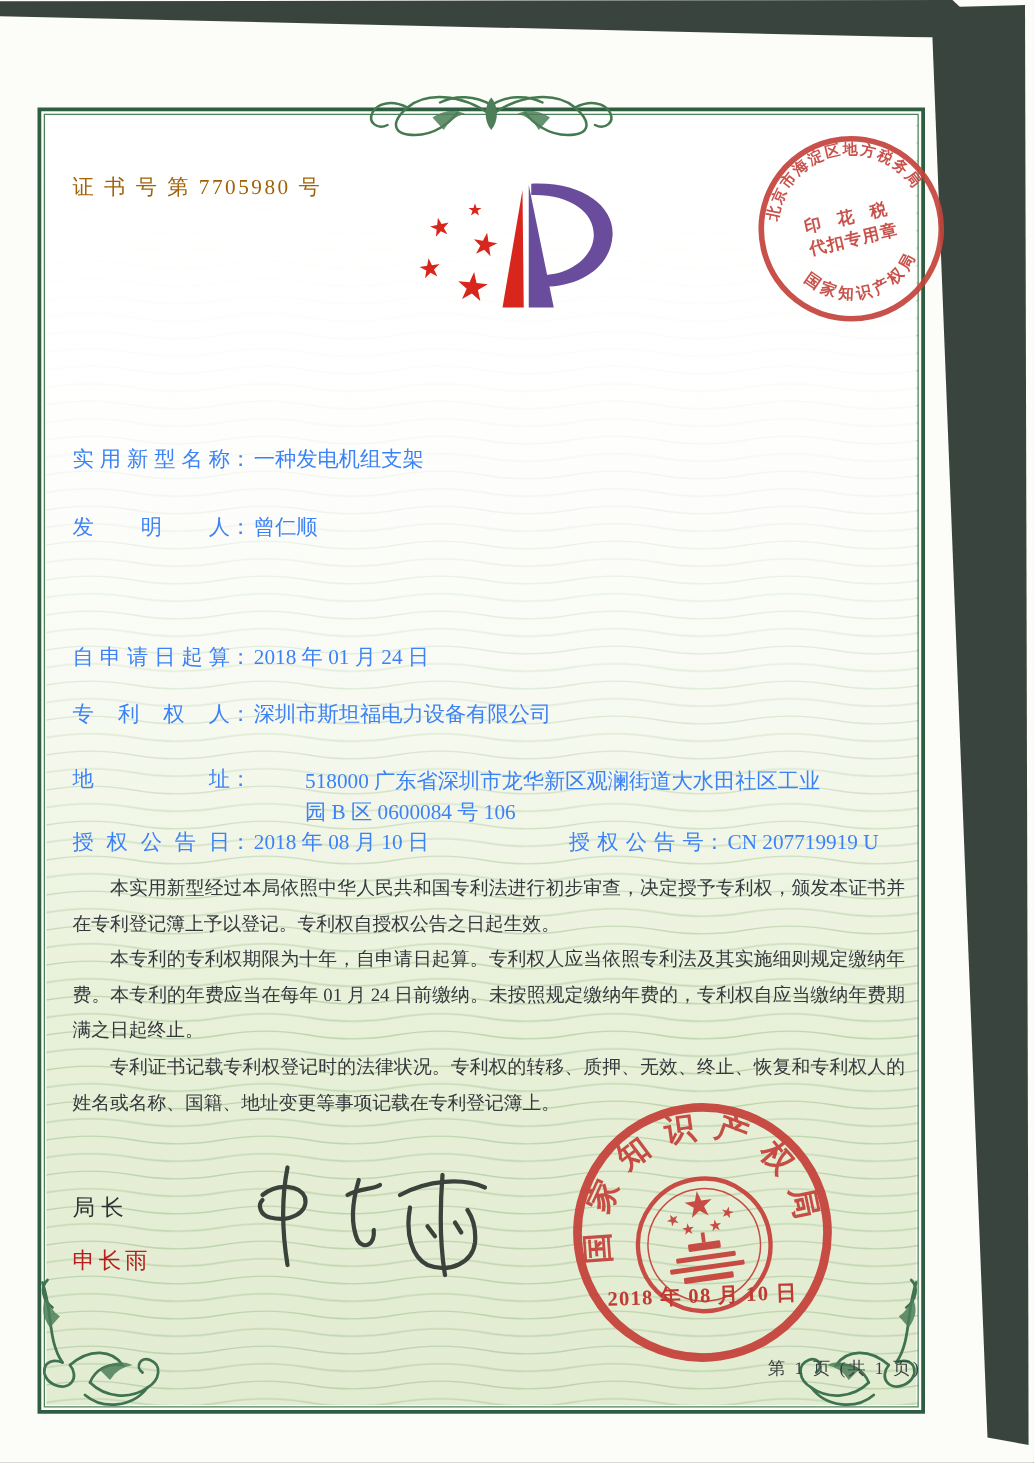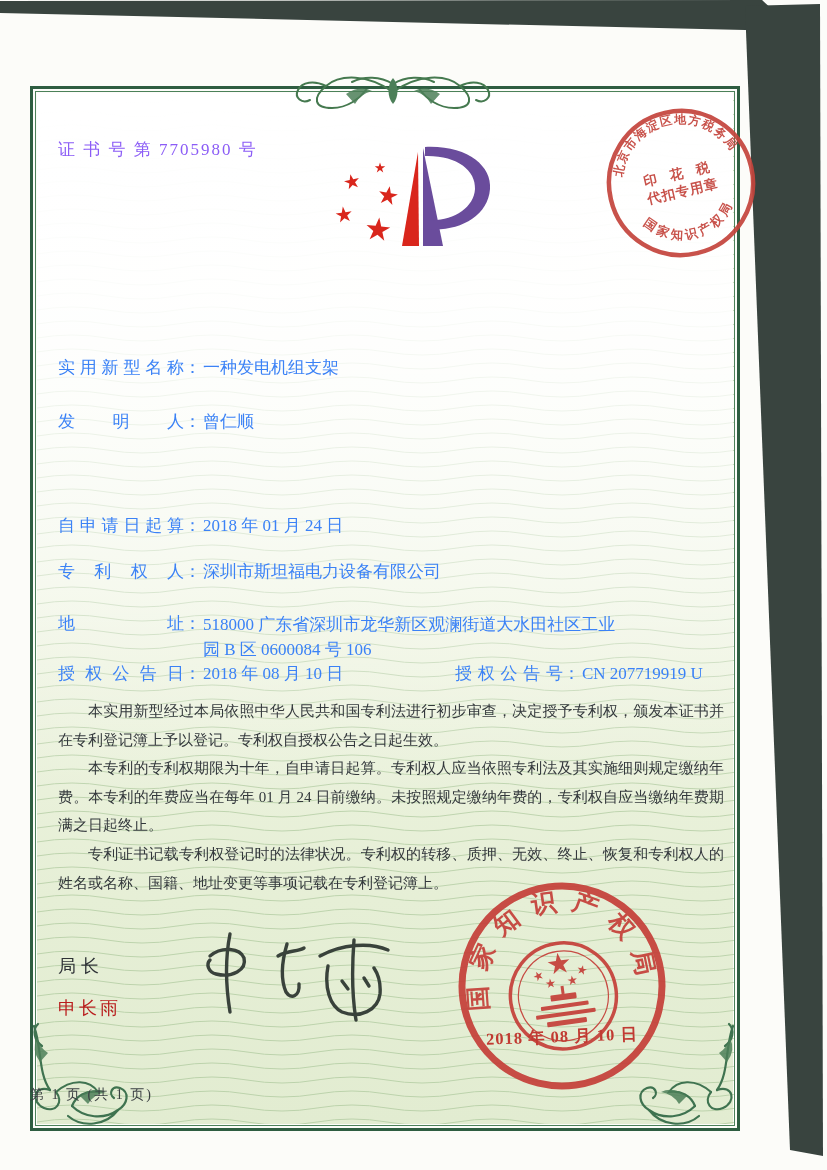--- a/index.html
+++ b/index.html
@@ -17,35 +17,35 @@
   .frame-inner{position:absolute;inset:2px;border:1.5px solid #4b8159;}
   .tint{position:absolute;inset:4px;
         background:linear-gradient(180deg,#fffffe 0%,#f7faf0 30%,#edf3df 55%,#e6efd6 78%,#e2ecd1 100%);}
   .waves{position:absolute;inset:4px;opacity:.55;}
   .fade{position:absolute;inset:4px;
         background:linear-gradient(180deg,#ffffff 0%,rgba(255,255,255,.92) 20%,rgba(255,255,255,.45) 45%,rgba(255,255,255,0) 68%);}
 
   .ornament{position:absolute;pointer-events:none;}
 
   
-  .cert-no{position:absolute;left:58px;top:138px;font-size:17px;letter-spacing:2px;color:#8b5cf6;}
+  .cert-no{position:absolute;left:58px;top:138px;font-size:17px;letter-spacing:2px;color:#a16207;}
   .title{position:absolute;left:30px;top:254px;width:707px;text-align:center;
          font-size:43px;letter-spacing:10px;color:#2d3134;}
   .row{position:absolute;left:58px;font-size:17px;color:#3b82f6;white-space:nowrap;}
   .lbl{display:inline-block;width:126px;text-align:justify;text-align-last:justify;}
   .lbl-sm{display:inline-block;width:108px;text-align:justify;text-align-last:justify;}
   .colon{display:inline-block;margin-right:2px;}
-  .val-block{display:inline-block;vertical-align:top;white-space:normal;width:530px;line-height:25px;}
+  .val-block{display:inline-block;vertical-align:top;white-space:normal;width:530px;line-height:25px;margin-left:41px;}
   .paras{position:absolute;left:58px;top:697px;width:666px;font-size:15px;line-height:28.6px;
          text-align:justify;color:#33383c;}
   .paras p{margin:0;text-indent:2em;}
   .sig-title{position:absolute;left:58px;top:954px;font-size:18px;letter-spacing:5px;color:#2e3236;text-align:center;}
   .sig-name{position:absolute;left:58px;top:996px;font-size:18px;letter-spacing:3px;color:#b91c1c;}
   .signature-svg{position:absolute;left:192px;top:926px;}
-  .footer{position:absolute;left:30px;top:1086px;width:707px;text-align:left;
+  .footer{position:absolute;left:30px;top:1086px;width:707px;text-align:right;
           font-size:14px;letter-spacing:2px;color:#3a3f42;}
 
   
   .tax-stamp{position:absolute;left:598px;top:100px;transform:rotate(-13deg);opacity:.92;}
   .office-seal{position:absolute;left:452px;top:876px;transform:rotate(-8deg);opacity:.93;}
   .seal-date{position:absolute;left:452px;top:1026px;width:220px;text-align:center;
              font-size:16.5px;letter-spacing:1px;color:#c13a32;transform:rotate(-2deg);font-weight:bold;}
 </style>
 </head>
 <body>

